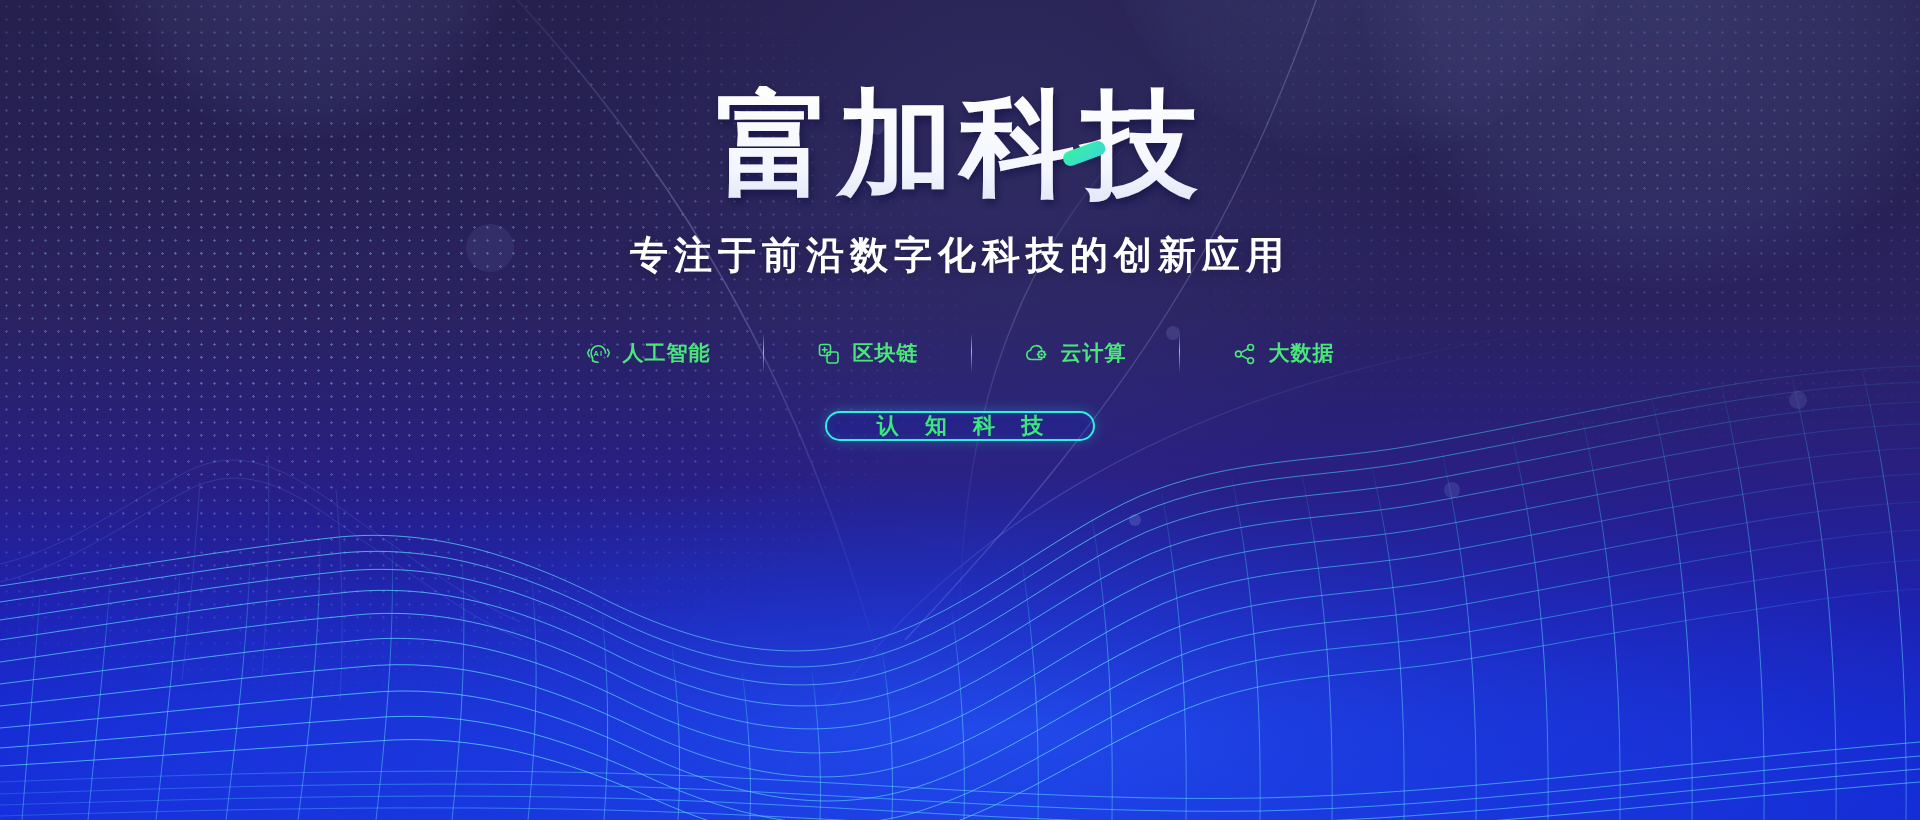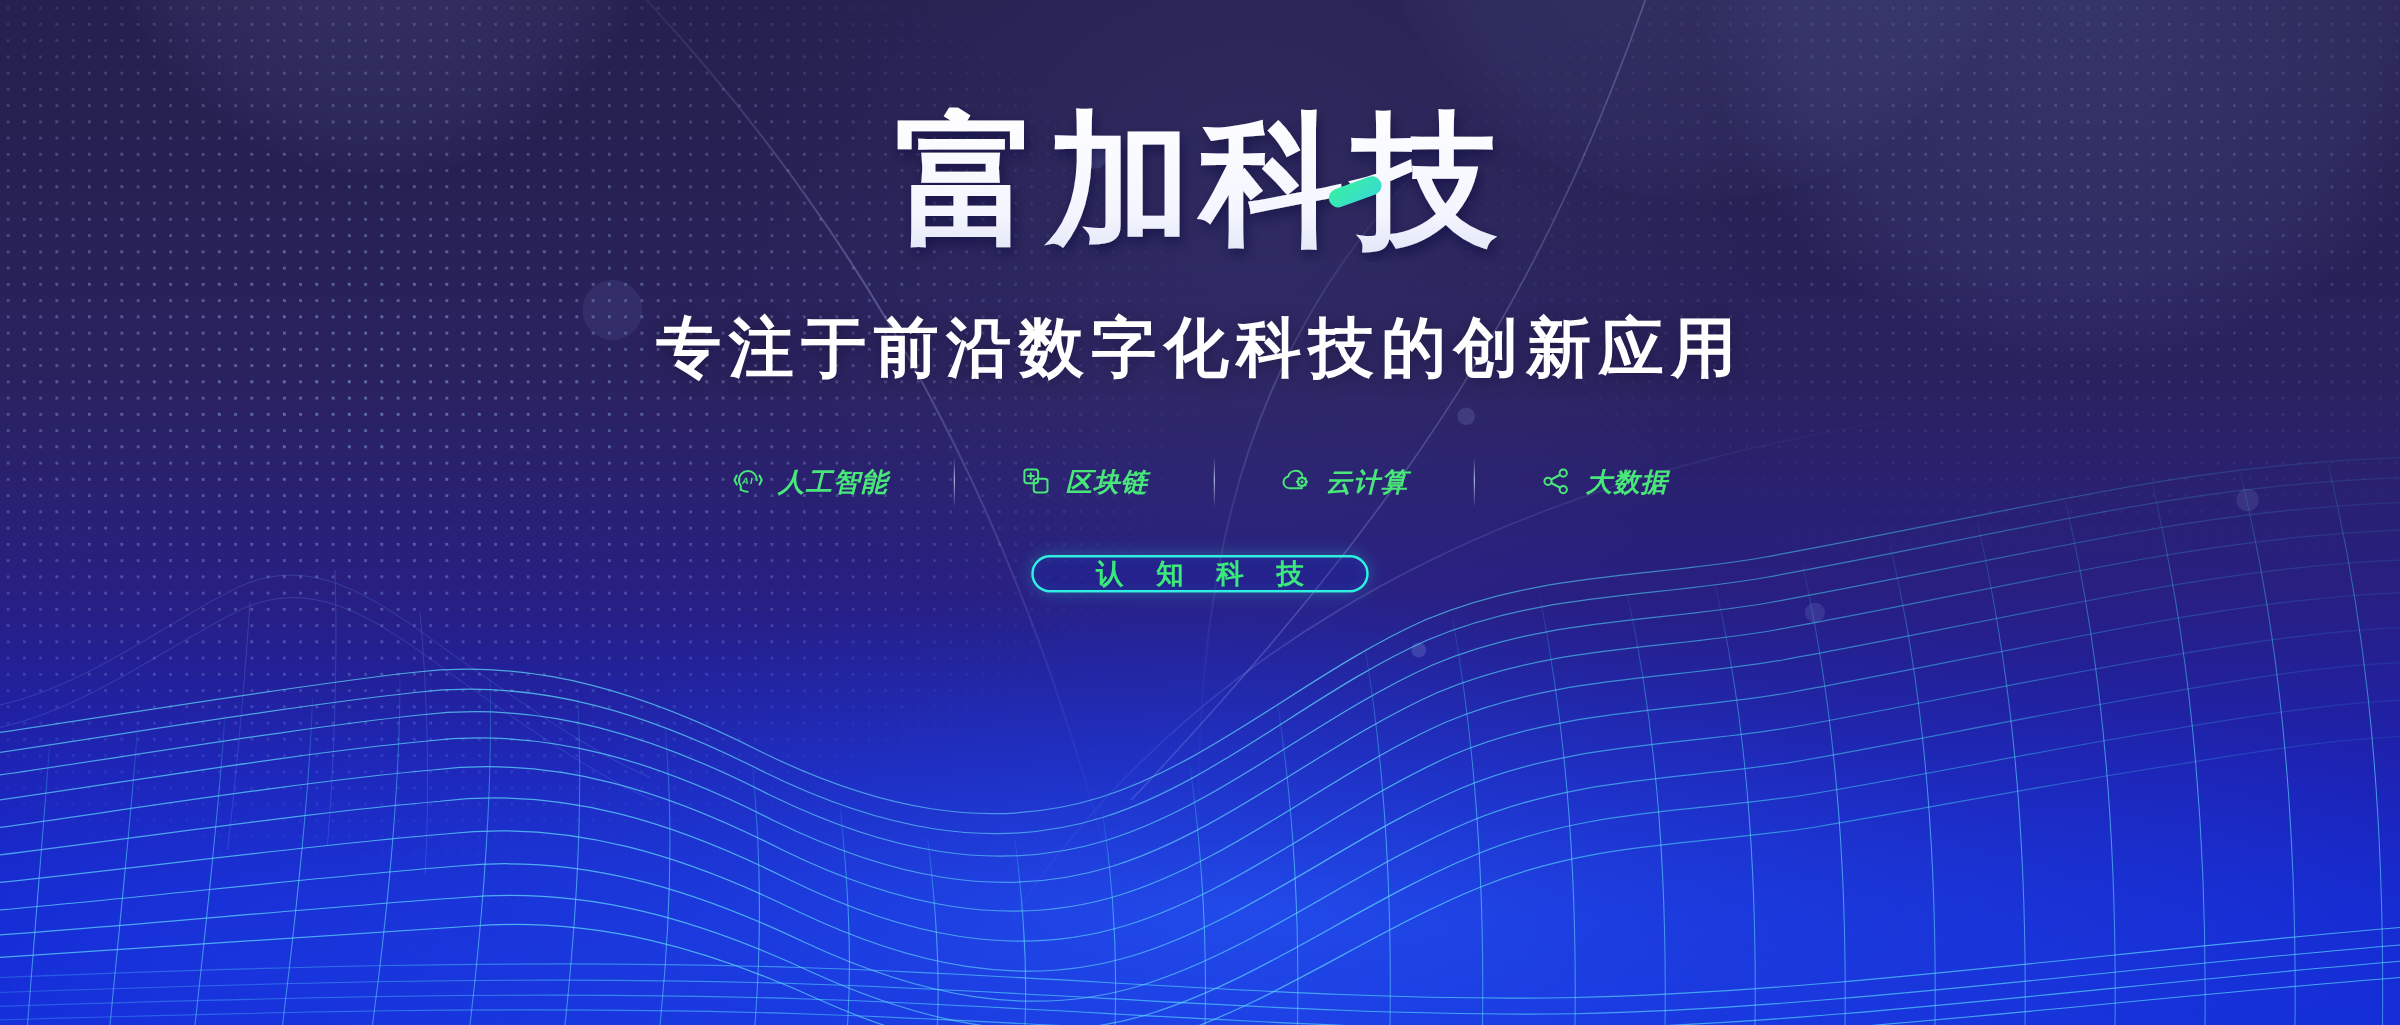--- a/index.html
+++ b/index.html
@@ -89,44 +89,43 @@
   }
 
   .brand-title{
     position:relative;
     height:120px;
     display:flex; align-items:center; justify-content:center;
   }
   .brand-title svg{ display:block; }
 
   .subtitle{
-    margin-top:36px;
-    font-size:52px;
+    margin-top:22px;
+    font-size:38px;
     font-weight:700;
     color:#ffffff;
     letter-spacing:6px;
     text-shadow:0 2px 14px rgba(0,0,0,.30);
     white-space:nowrap;
   }
 
   .tags{
     margin-top:52px;
     display:flex; align-items:center;
     gap:0;
   }
   .tag{
-    display:flex; align-items:flex-start;
+    display:flex; align-items:flex-end;
     gap:11px;
     padding:0 52px;
     color:#49e67a;
     font-size:21px;
     font-weight:700;
     letter-spacing:1px;
     white-space:nowrap;
-    font-style:italic;
   }
   .tag .tag-icon{
     display:flex; align-items:center; justify-content:center;
     width:26px; height:26px;
   }
   .tag-sep{
     width:1px; height:40px;
     background:linear-gradient(180deg, rgba(190,215,255,0) 0%, rgba(205,225,255,.75) 45%, rgba(190,215,255,0) 100%);
   }
 

